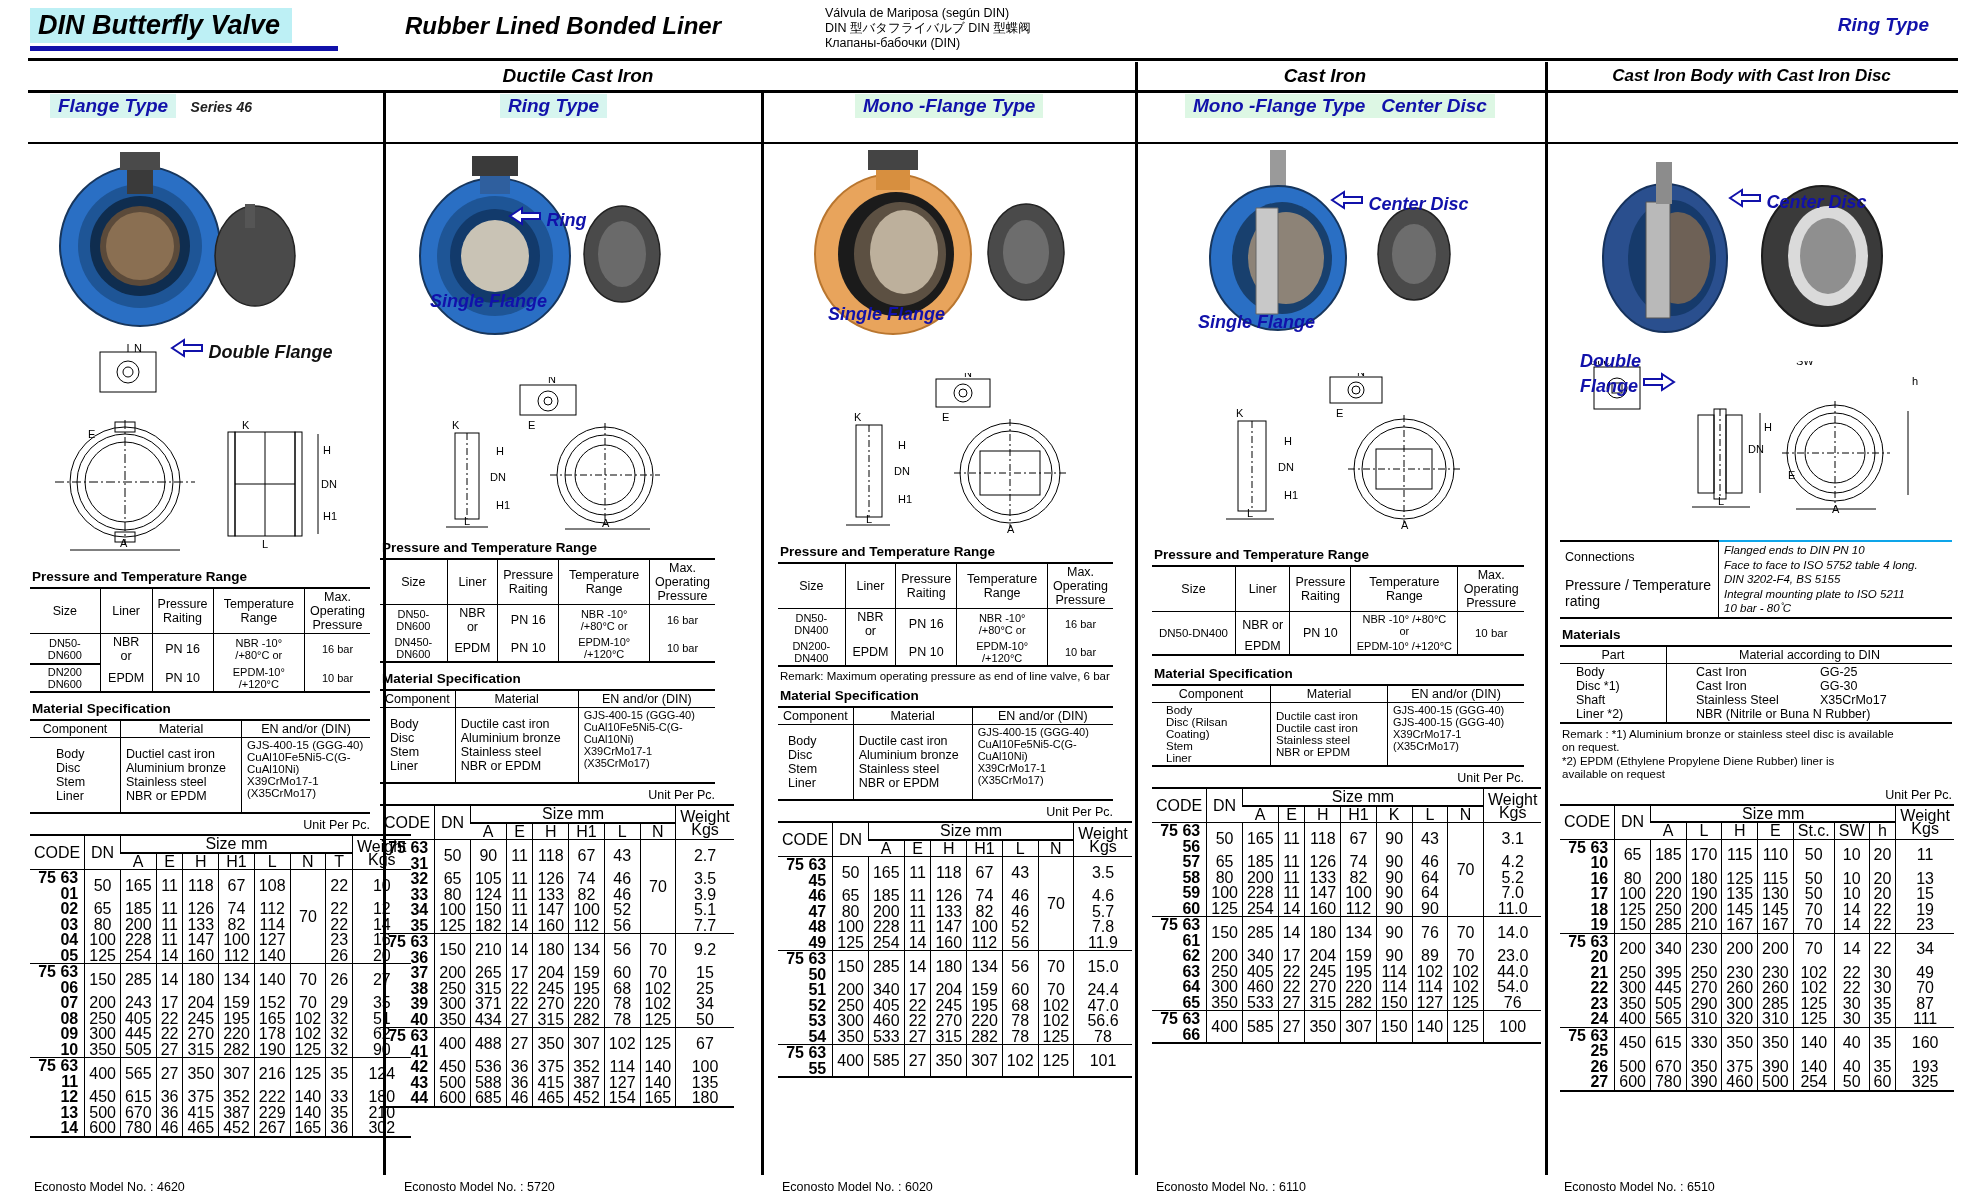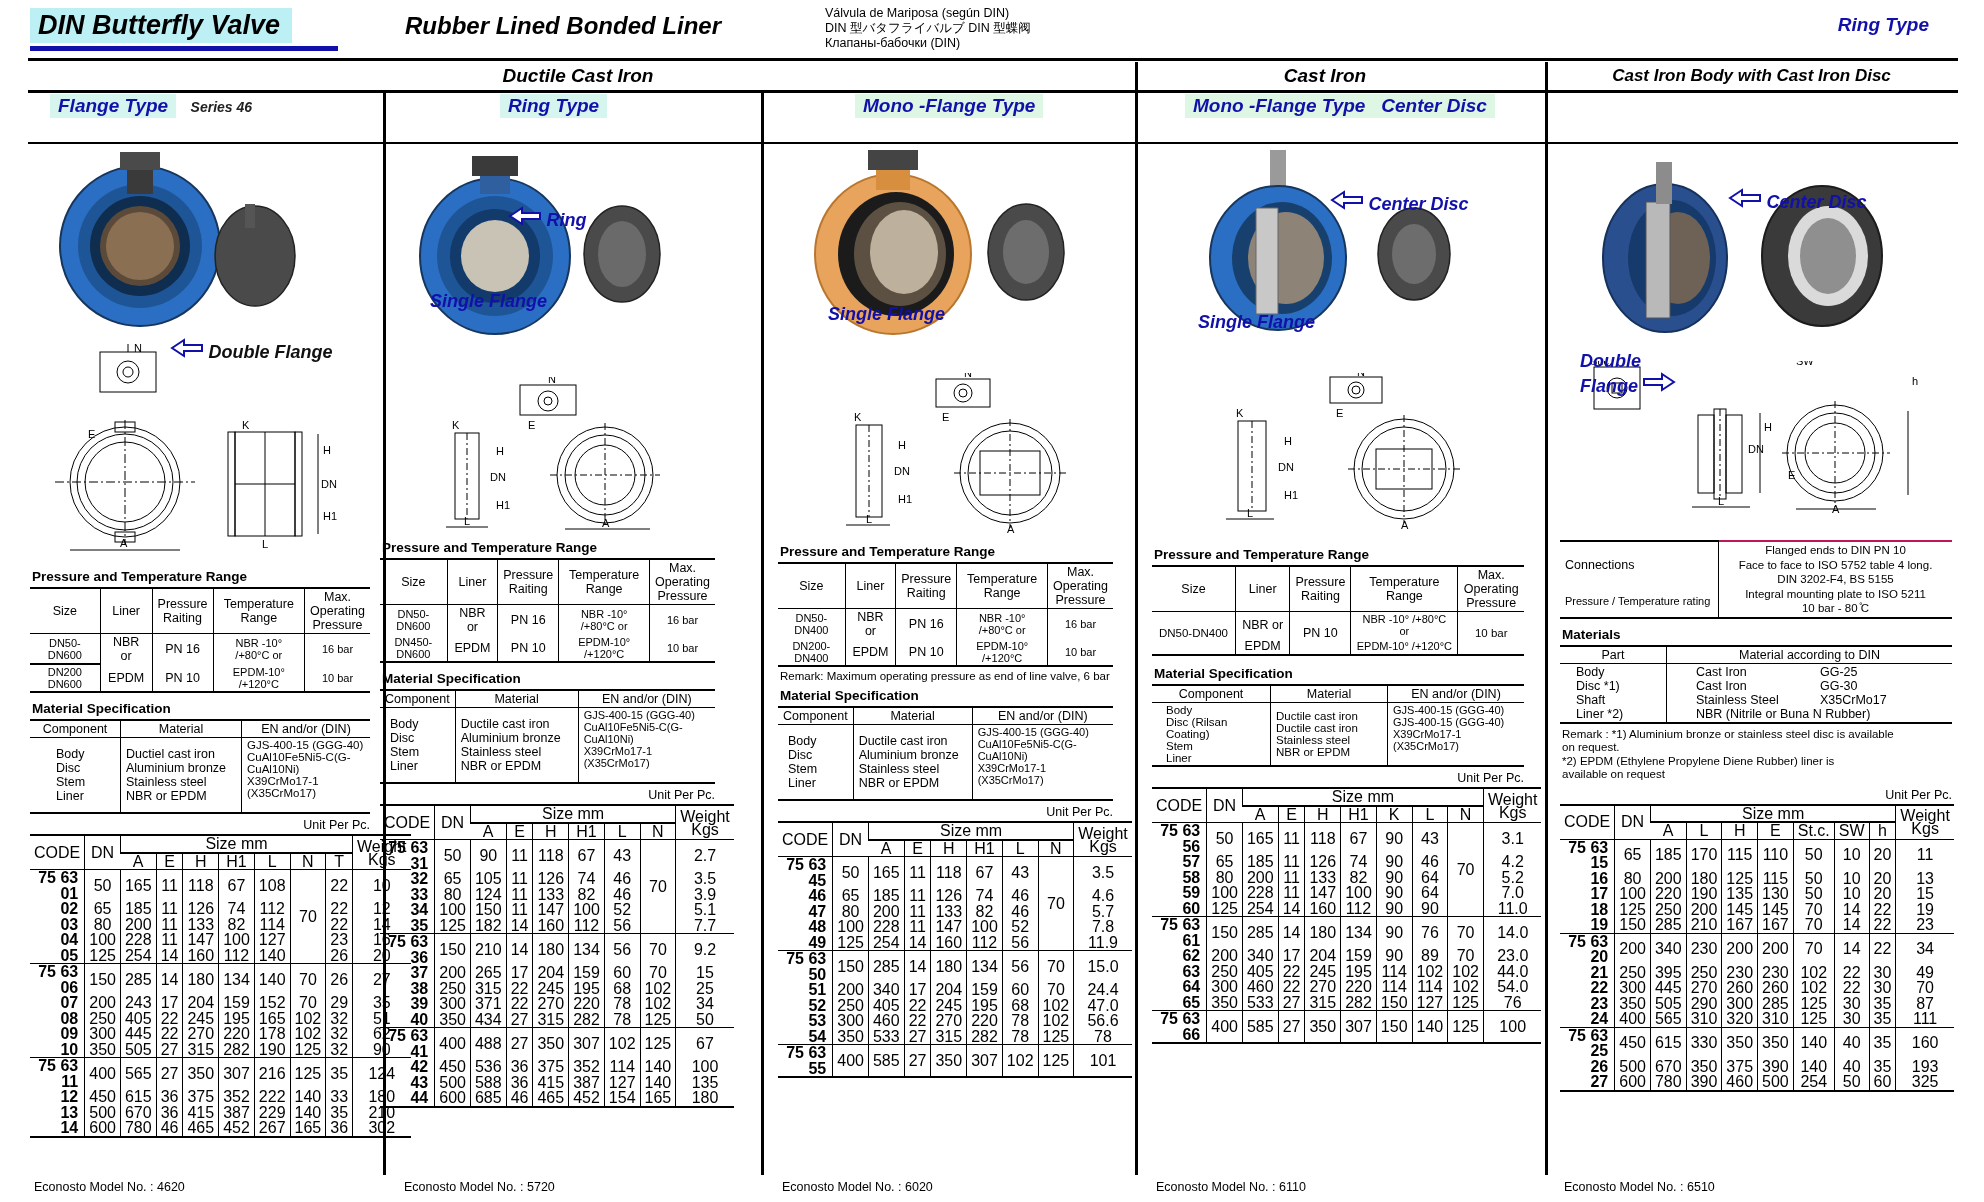--- a/index.html
+++ b/index.html
@@ -1284,28 +1284,28 @@
       <text x="204" y="70" font-size="11" font-family="Liberation Sans">H</text>
       <text x="228" y="118" font-size="11" font-family="Liberation Sans">E</text>
       <text x="158" y="144" font-size="11" font-family="Liberation Sans">L</text>
       <text x="272" y="152" font-size="11" font-family="Liberation Sans">A</text>
     </svg>
 
     <table class="spec" style="width:392px;margin-top:20px;">
       <tbody>
         <tr>
             <td style="width:148px;text-align:left;border-top:2px solid #000;border-bottom:none;padding-top:4px;">Connections</td>
-            <td class="vb" rowspan="2" style="text-align:center;border-top:2px solid #be185d;font-size:11.5px;line-height:14.5px;white-space:pre-line;"><span>Flanged ends to DIN PN 10
+            <td class="vb" rowspan="2" style="text-align:left;border-top:2px solid #0ea5e9;font-size:11.5px;line-height:14.5px;white-space:pre-line;font-style:italic;"><span>Flanged ends to DIN PN 10
 Face to face to ISO 5752 table 4 long.
 DIN 3202-F4, BS 5155</span>
 <span>Integral mounting plate to ISO 5211
 10 bar - 80 ̊C</span></td>
           </tr>
         <tr>
-            <td style="text-align:left;font-size:11px;border-bottom:2px solid #000;">Pressure / Temperature rating</td>
+            <td style="text-align:left;font-size:14px;border-bottom:2px solid #000;">Pressure / Temperature rating</td>
           </tr>
       </tbody>
     </table>
 
     <div class="secth" style="margin-top:8px;">Materials</div>
     <table class="spec" style="width:392px;">
       <thead>
           <tr>
         <th style="width:96px;">Part</th>
         <th class="vb">Material according to DIN</th>
@@ -1349,21 +1349,21 @@
           <th>L</th>
           <th>H</th>
           <th>E</th>
           <th>St.c.</th>
           <th>SW</th>
           <th>h</th>
         </tr>
       </thead>
       <tbody>
         <tr class="grp">
-            <td class="code">75 63 15</td>
+            <td class="code">75 63 10</td>
             <td>65</td>
             <td>185</td>
             <td>170</td>
             <td>115</td>
             <td>110</td>
             <td>50</td>
             <td>10</td>
             <td>20</td>
             <td>11</td>
           </tr>

